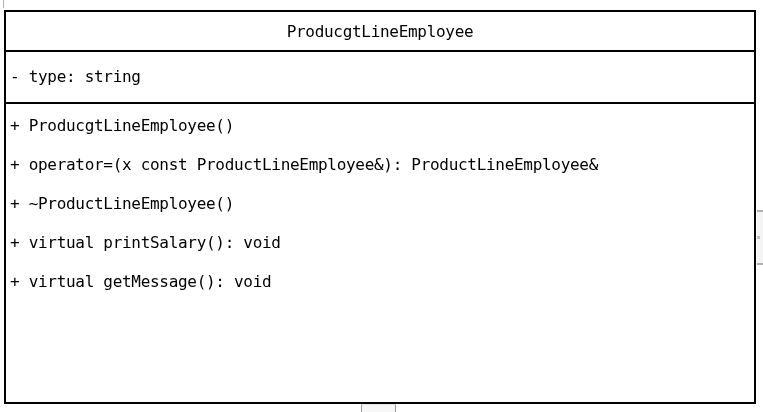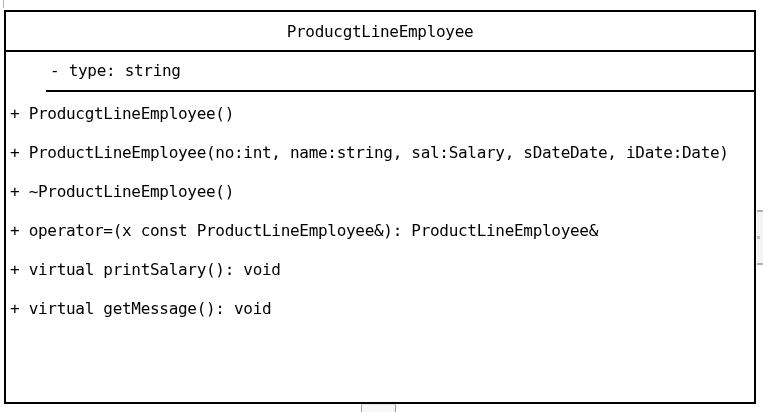--- a/index.html
+++ b/index.html
@@ -33,27 +33,26 @@
     overflow: hidden;
   }
   .compartment.title {
     height: 40px;
     border-bottom: 2px solid #000000;
     display: flex;
     align-items: center;
     justify-content: center;
   }
   .compartment.attributes {
-    height: 40px;
+    height: 52px;
     border-bottom: 2px solid #000000;
     display: flex;
     flex-direction: column;
     justify-content: center;
     padding: 8px 4px;
-    margin-left: 40px;
   }
   .compartment.methods {
     padding: 2px 4px 0 4px;
   }
   .compartment .row {
     line-height: 39px;
     white-space: nowrap;
   }
   .compartment.attributes .row {
     line-height: 36px;
@@ -109,23 +108,22 @@
 
 <div class="class-box">
   <div class="compartment title">
     <span>ProducgtLineEmployee</span>
   </div>
   <div class="compartment attributes">
       <div class="row">- type: string</div>
     </div>
   <div class="compartment methods">
       <div class="row">+ ProducgtLineEmployee()</div>
-      <div class="row">+ ProductLineEmployee(no:int, name:string, sal:Salary, sDateDate, iDate:Date)</div>
+      <div class="row">+ operator=(x const ProductLineEmployee&amp;): ProductLineEmployee&amp;</div>
       <div class="row">+ ~ProductLineEmployee()</div>
-      <div class="row">+ operator=(x const ProductLineEmployee&amp;): ProductLineEmployee&amp;</div>
       <div class="row">+ virtual printSalary(): void</div>
       <div class="row">+ virtual getMessage(): void</div>
     </div>
 </div>
 
 <div class="bottom-handle"></div>
 <div class="right-scroll-fragment">
   <span class="mark"></span>
 </div>
 

